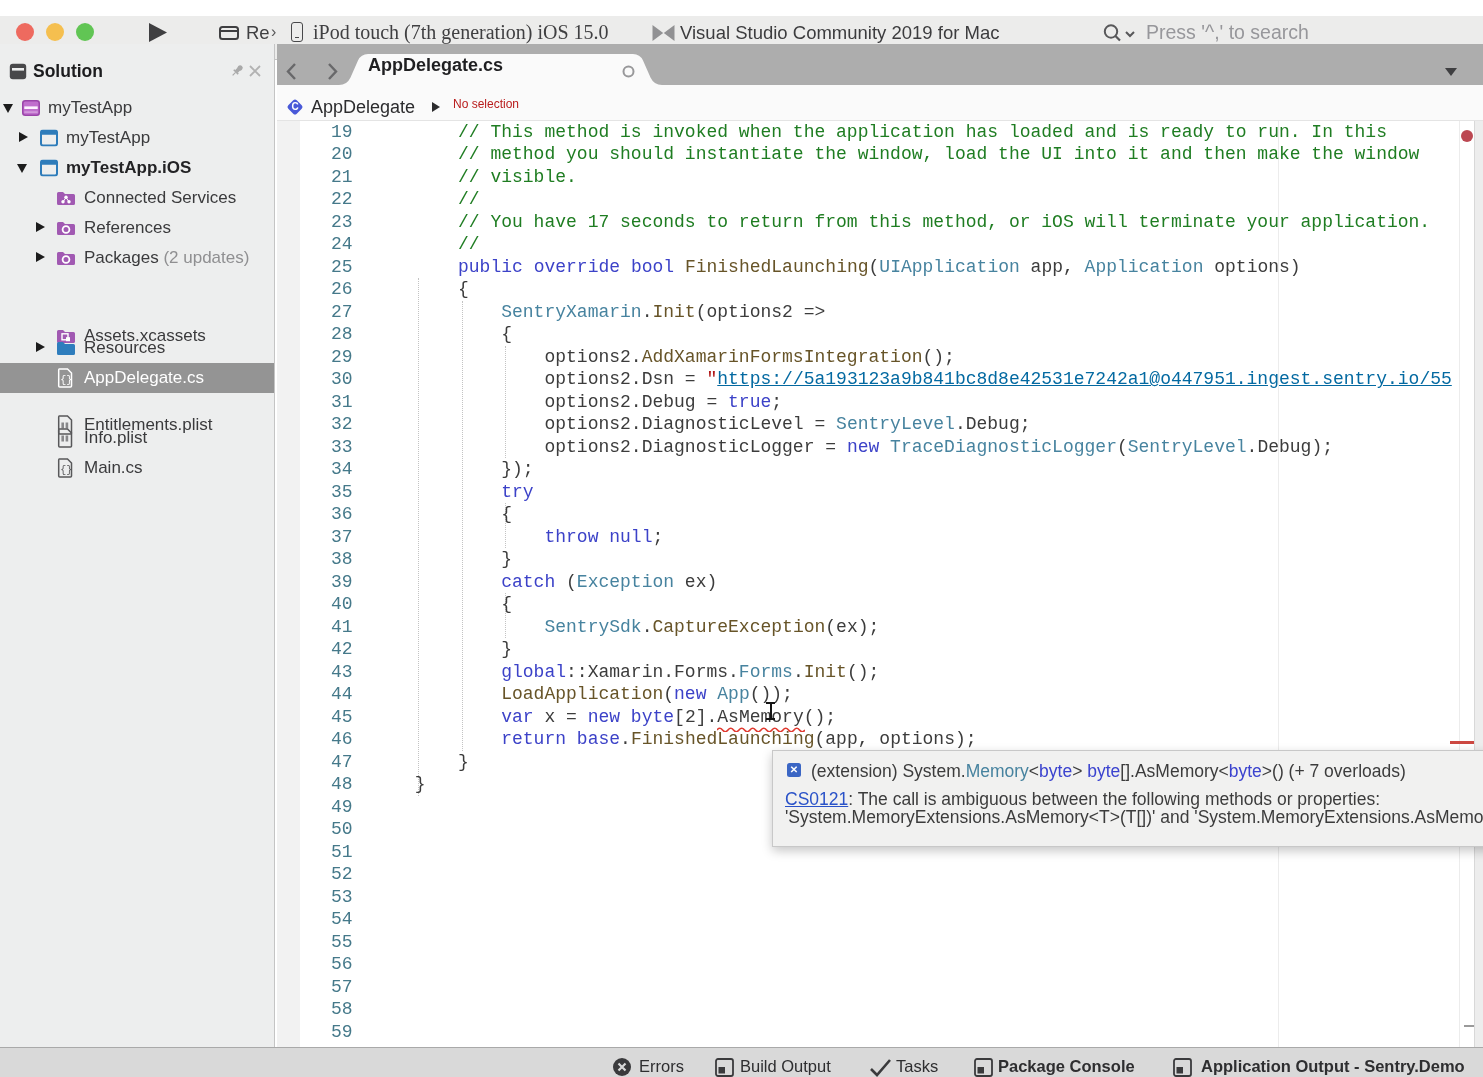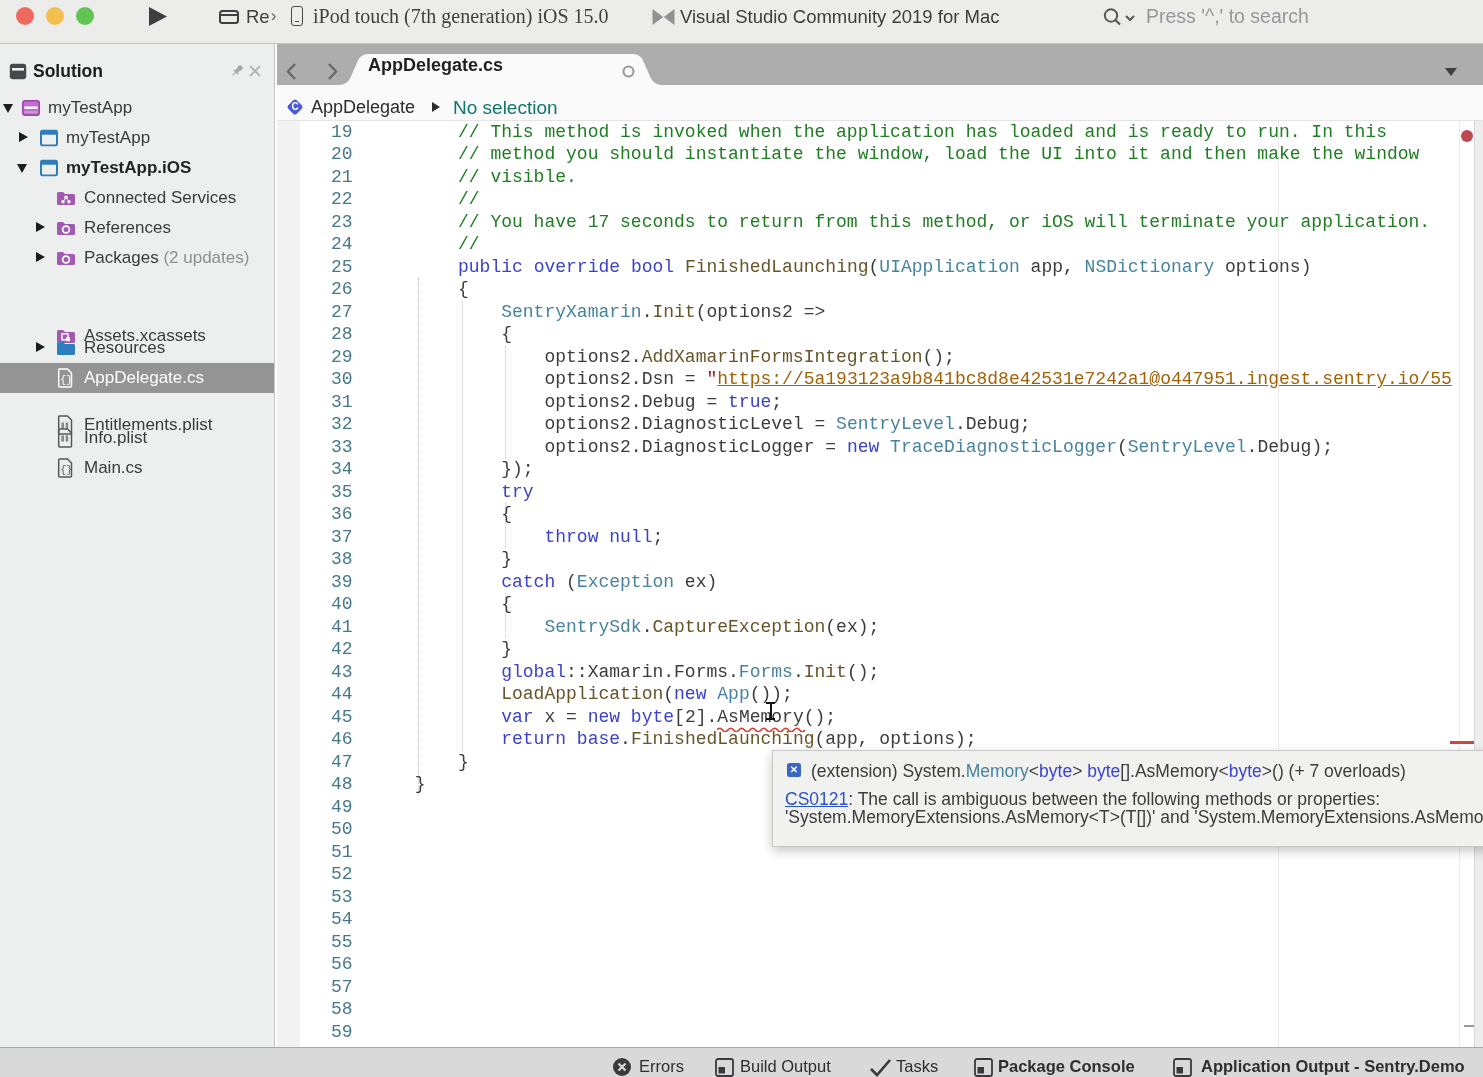--- a/index.html
+++ b/index.html
@@ -3,32 +3,32 @@
 <style>
 html,body{margin:0;padding:0;}
 #app{position:relative;width:1483px;height:1077px;background:#fff;overflow:hidden;font-family:"Liberation Sans",sans-serif;}
 .abs{position:absolute;}
 pre.code{position:absolute;margin:0;font-family:"Liberation Mono",monospace;font-size:18px;line-height:22.5px;color:#3c3c3c;white-space:pre;}
 .c{color:#1f7d22}
 .k{color:#3c42c8}
 .t{color:#47839f}
 .m{color:#675428}
 .q{color:#b01515}
-.u{color:#a16207;text-decoration:underline}
+.u{color:#0369a1;text-decoration:underline}
 .trow{position:absolute;left:0;width:274px;height:30px;}
 .tlabel{position:absolute;top:50%;transform:translateY(-50%);font-size:17px;color:#3a3a3c;white-space:nowrap;}
 .arr-r{position:absolute;width:0;height:0;border-left:9px solid #1c1c1c;border-top:5.5px solid transparent;border-bottom:5.5px solid transparent;top:9.5px;}
 .arr-d{position:absolute;width:0;height:0;border-top:9px solid #1c1c1c;border-left:5.5px solid transparent;border-right:5.5px solid transparent;top:11px;}
 .ticon{position:absolute;top:50%;transform:translateY(-50%);}
 .guide{position:absolute;width:0;border-left:1px dotted #c3c3c3;}
 .bitem{position:absolute;top:1057px;font-size:16.5px;color:#2e2e30;white-space:nowrap;}
 </style></head>
 <body>
 <div id="app">
-<div class="abs" style="left:0;top:0;width:1483px;height:43px;background:#ececeb;border-bottom:1px solid #c2c2c2;">
+<div class="abs" style="left:0;top:16px;width:1483px;height:43px;background:#ececeb;border-bottom:1px solid #c2c2c2;">
   <div class="abs" style="left:16px;top:7px;width:18px;height:18px;border-radius:50%;background:#ee6a5f;"></div>
   <div class="abs" style="left:46px;top:7px;width:18px;height:18px;border-radius:50%;background:#f5bf4f;"></div>
   <div class="abs" style="left:76px;top:7px;width:18px;height:18px;border-radius:50%;background:#61c554;"></div>
   <svg class="abs" style="left:148px;top:6px;" width="20" height="21">
         <path d="M1 1 L1 20 L19 10.5 Z" fill="#3f3f41"></path>
       </svg>
   <div class="abs" style="left:219px;top:10px;width:16px;height:10px;border:2px solid #3f3f41;border-radius:3.5px;"></div>
       <div class="abs" style="left:221px;top:14.2px;width:16px;height:2px;background:#3f3f41;"></div>
   <div class="abs" style="left:246px;top:6px;font-size:18.5px;color:#3f3f41;">Re</div>
   <div class="abs" style="left:271px;top:7px;font-size:16px;color:#58585a;">›</div>
@@ -56,21 +56,21 @@
   <path d="M 1168 24 L 1180 24 L 1174 32 Z" fill="#3f3f41"></path>
 </svg>
 <div class="abs" style="left:368px;top:55px;width:200px;font-size:18px;font-weight:bold;color:#1f1f21;">AppDelegate.cs</div>
 <div class="abs" style="left:277px;top:85px;width:1206px;height:35px;background:#fafafa;border-bottom:1px solid #e4e4e4;">
   <div class="abs" style="left:12px;top:15.5px;width:12px;height:12px;background:#4959d8;border-radius:2.5px;transform:rotate(45deg);transform-origin:center;"></div>
   <div class="abs" style="left:12px;top:15px;width:12px;height:13px;color:#fff;font-size:10px;font-weight:bold;text-align:center;line-height:13px;">C</div>
   <div class="abs" style="left:34px;top:12px;font-size:18px;color:#2c2c2e;">AppDelegate</div>
   <svg class="abs" style="left:154px;top:16px;" width="10" height="12">
         <path d="M1 1 L9 6 L1 11 Z" fill="#2c2c2e"></path>
       </svg>
-  <div class="abs" style="left:176px;top:12px;font-size:19px;color:#0f766e;">No selection</div>
+  <div class="abs" style="left:176px;top:12px;font-size:12px;color:#b91c1c;">No selection</div>
 </div>
 
 <div class="abs" style="left:0;top:44px;width:274px;height:1003px;background:#edeeee;border-right:1px solid #c4c4c4;">
   <svg class="abs" style="left:9px;top:19px;" width="18" height="17">
         <rect x="0.8" y="0.8" width="16.4" height="15.4" rx="3" fill="#48484a"></rect>
         <rect x="3" y="5" width="12" height="2.6" fill="#edeeee"></rect>
       </svg>
   <div class="abs" style="left:33px;top:17px;font-size:17.5px;font-weight:bold;color:#1c1c1e;">Solution</div>
   <svg class="abs" style="left:229px;top:19px;" width="16" height="16">
         <g transform="rotate(45 8 8)" fill="#a9a9a9">
@@ -233,21 +233,21 @@
 56
 57
 58
 59</pre>
 <pre class="code" style="left:371.6px;top:120.9px;"><span class="c">        // This method is invoked when the application has loaded and is ready to run. In this</span>
 <span class="c">        // method you should instantiate the window, load the UI into it and then make the window</span>
 <span class="c">        // visible.</span>
 <span class="c">        //</span>
 <span class="c">        // You have 17 seconds to return from this method, or iOS will terminate your application.</span>
 <span class="c">        //</span>
-        <span class="k">public</span> <span class="k">override</span> <span class="k">bool</span> <span class="m">FinishedLaunching</span>(<span class="t">UIApplication</span> app, <span class="t">NSDictionary</span> options)
+        <span class="k">public</span> <span class="k">override</span> <span class="k">bool</span> <span class="m">FinishedLaunching</span>(<span class="t">UIApplication</span> app, <span class="t">Application</span> options)
         {
             <span class="t">SentryXamarin</span>.<span class="m">Init</span>(options2 =&gt;
             {
                 options2.<span class="m">AddXamarinFormsIntegration</span>();
                 options2.Dsn = <span class="q">"</span><span class="u">https://5a193123a9b841bc8d8e42531e7242a1@o447951.ingest.sentry.io/55</span>
                 options2.Debug = <span class="k">true</span>;
                 options2.DiagnosticLevel = <span class="t">SentryLevel</span>.Debug;
                 options2.DiagnosticLogger = <span class="k">new</span> <span class="t">TraceDiagnosticLogger</span>(<span class="t">SentryLevel</span>.Debug);
             });
             <span class="k">try</span>

